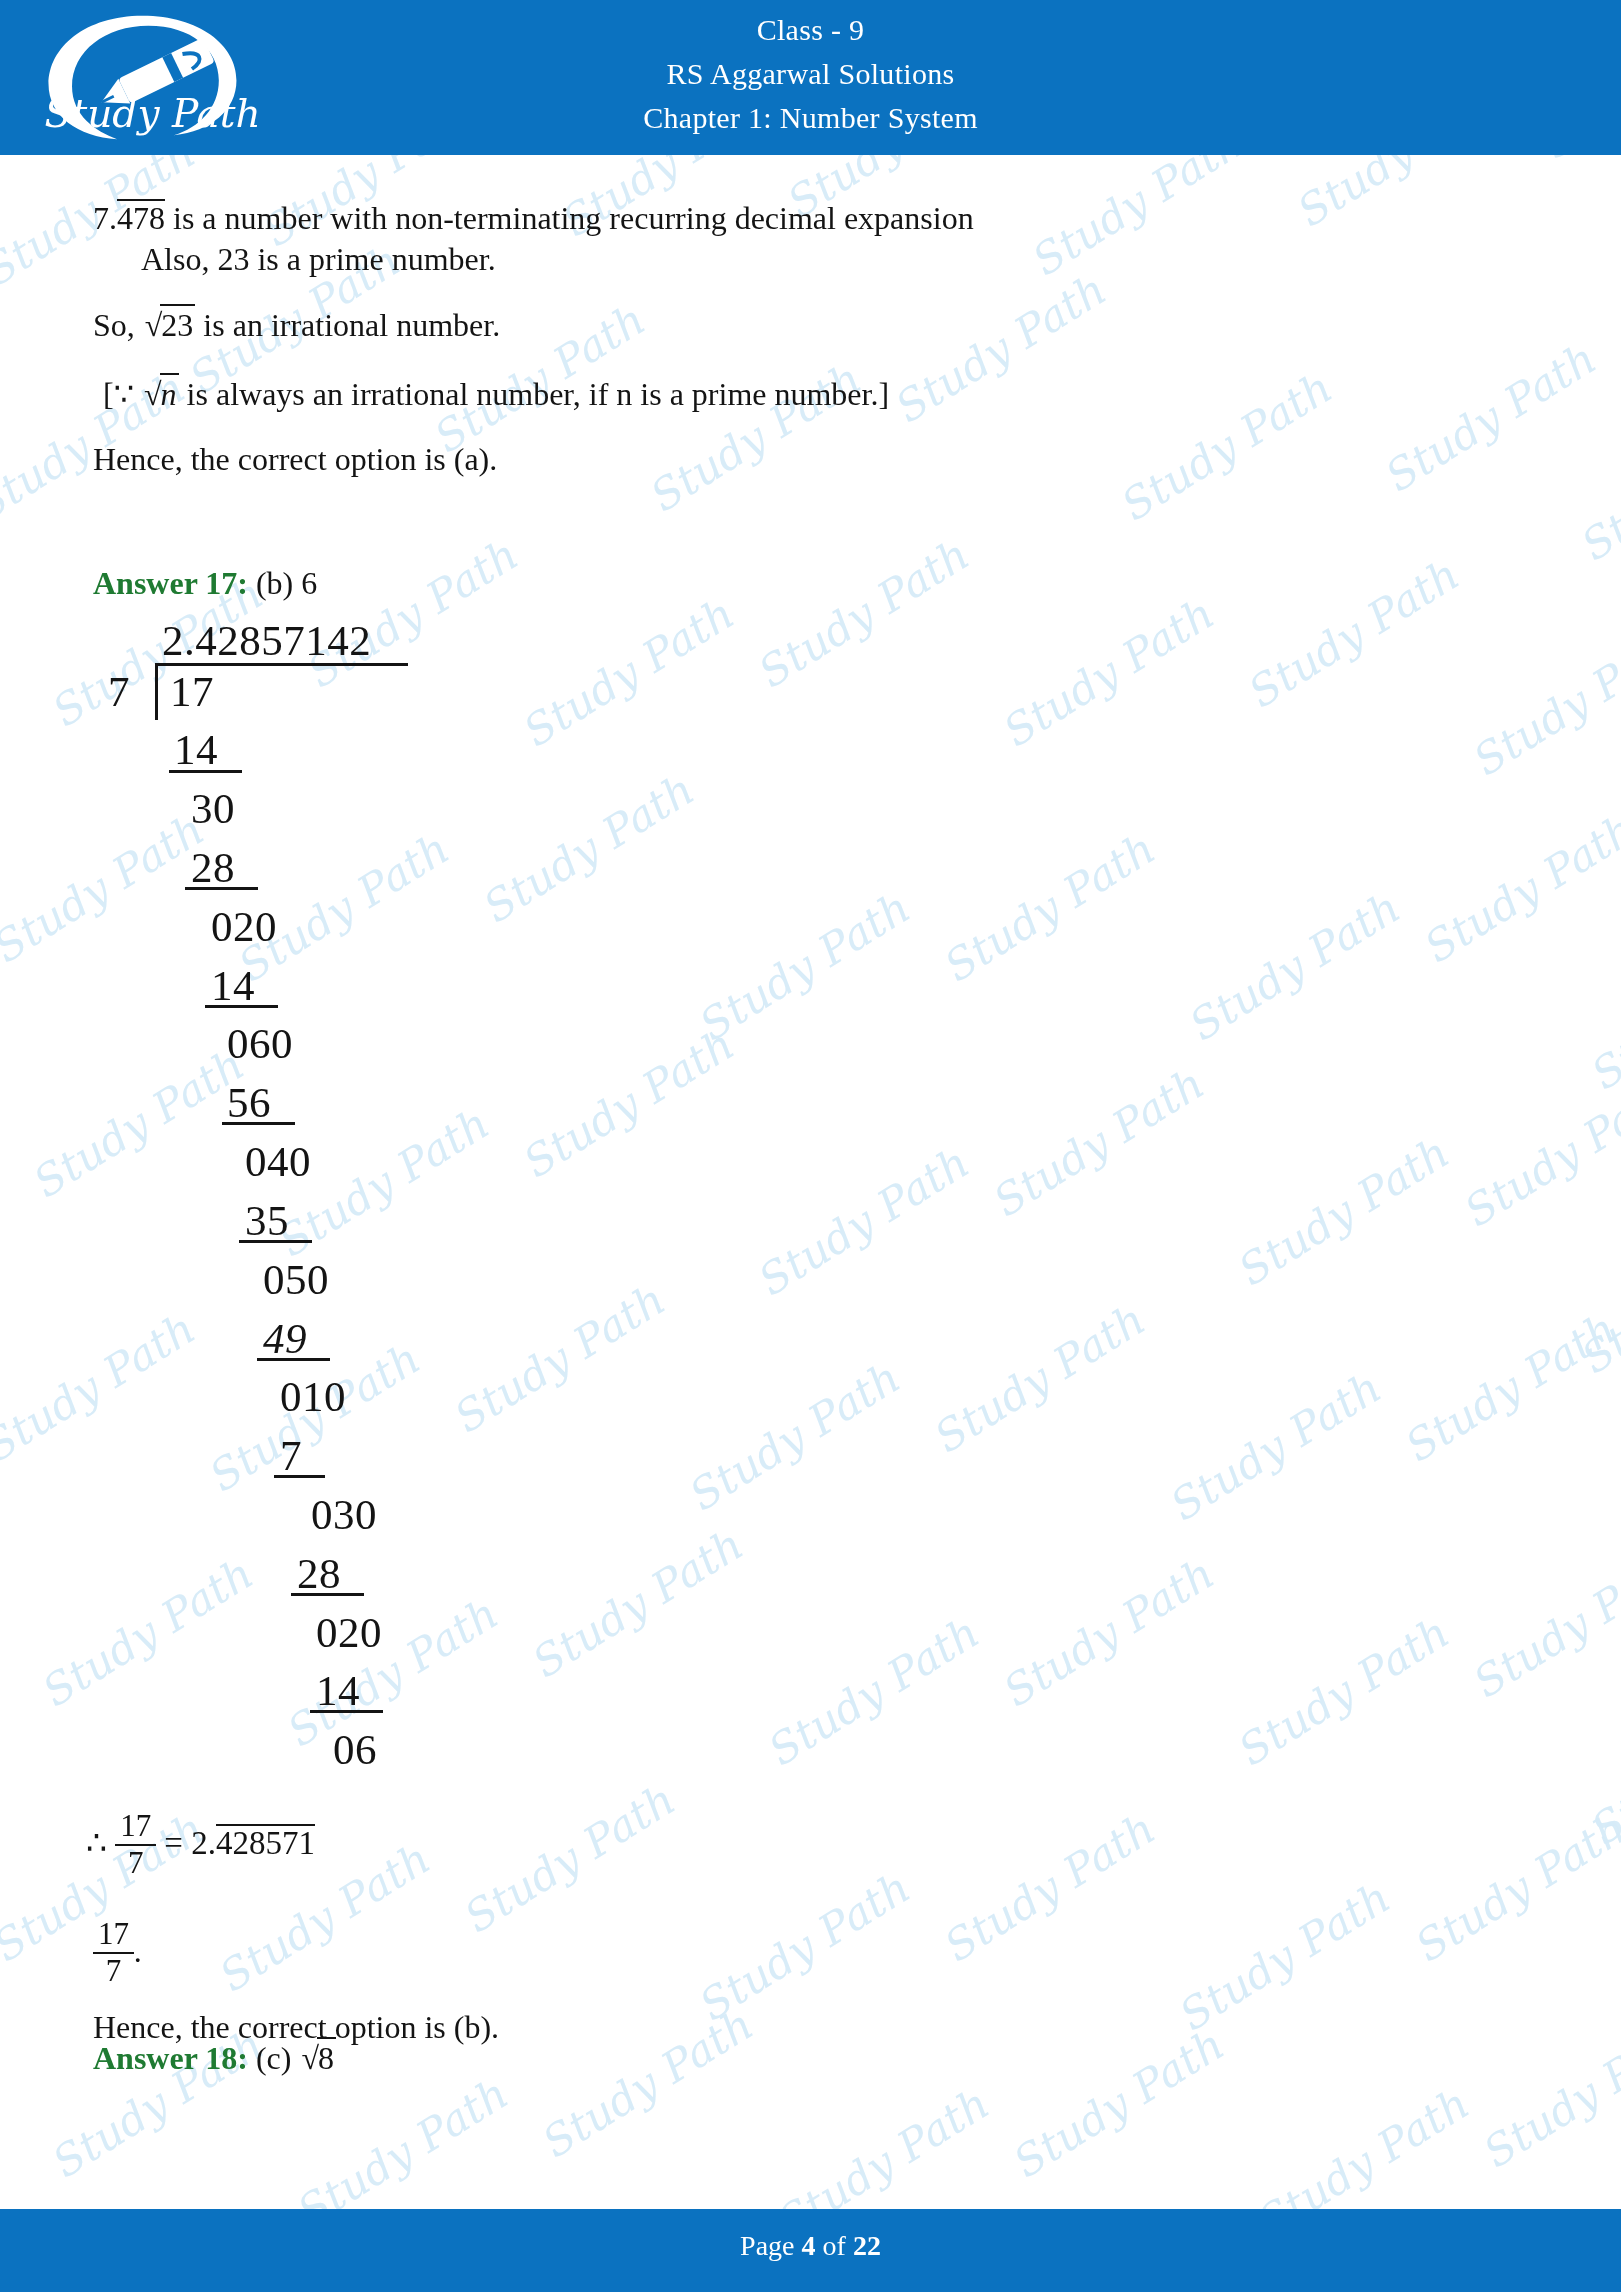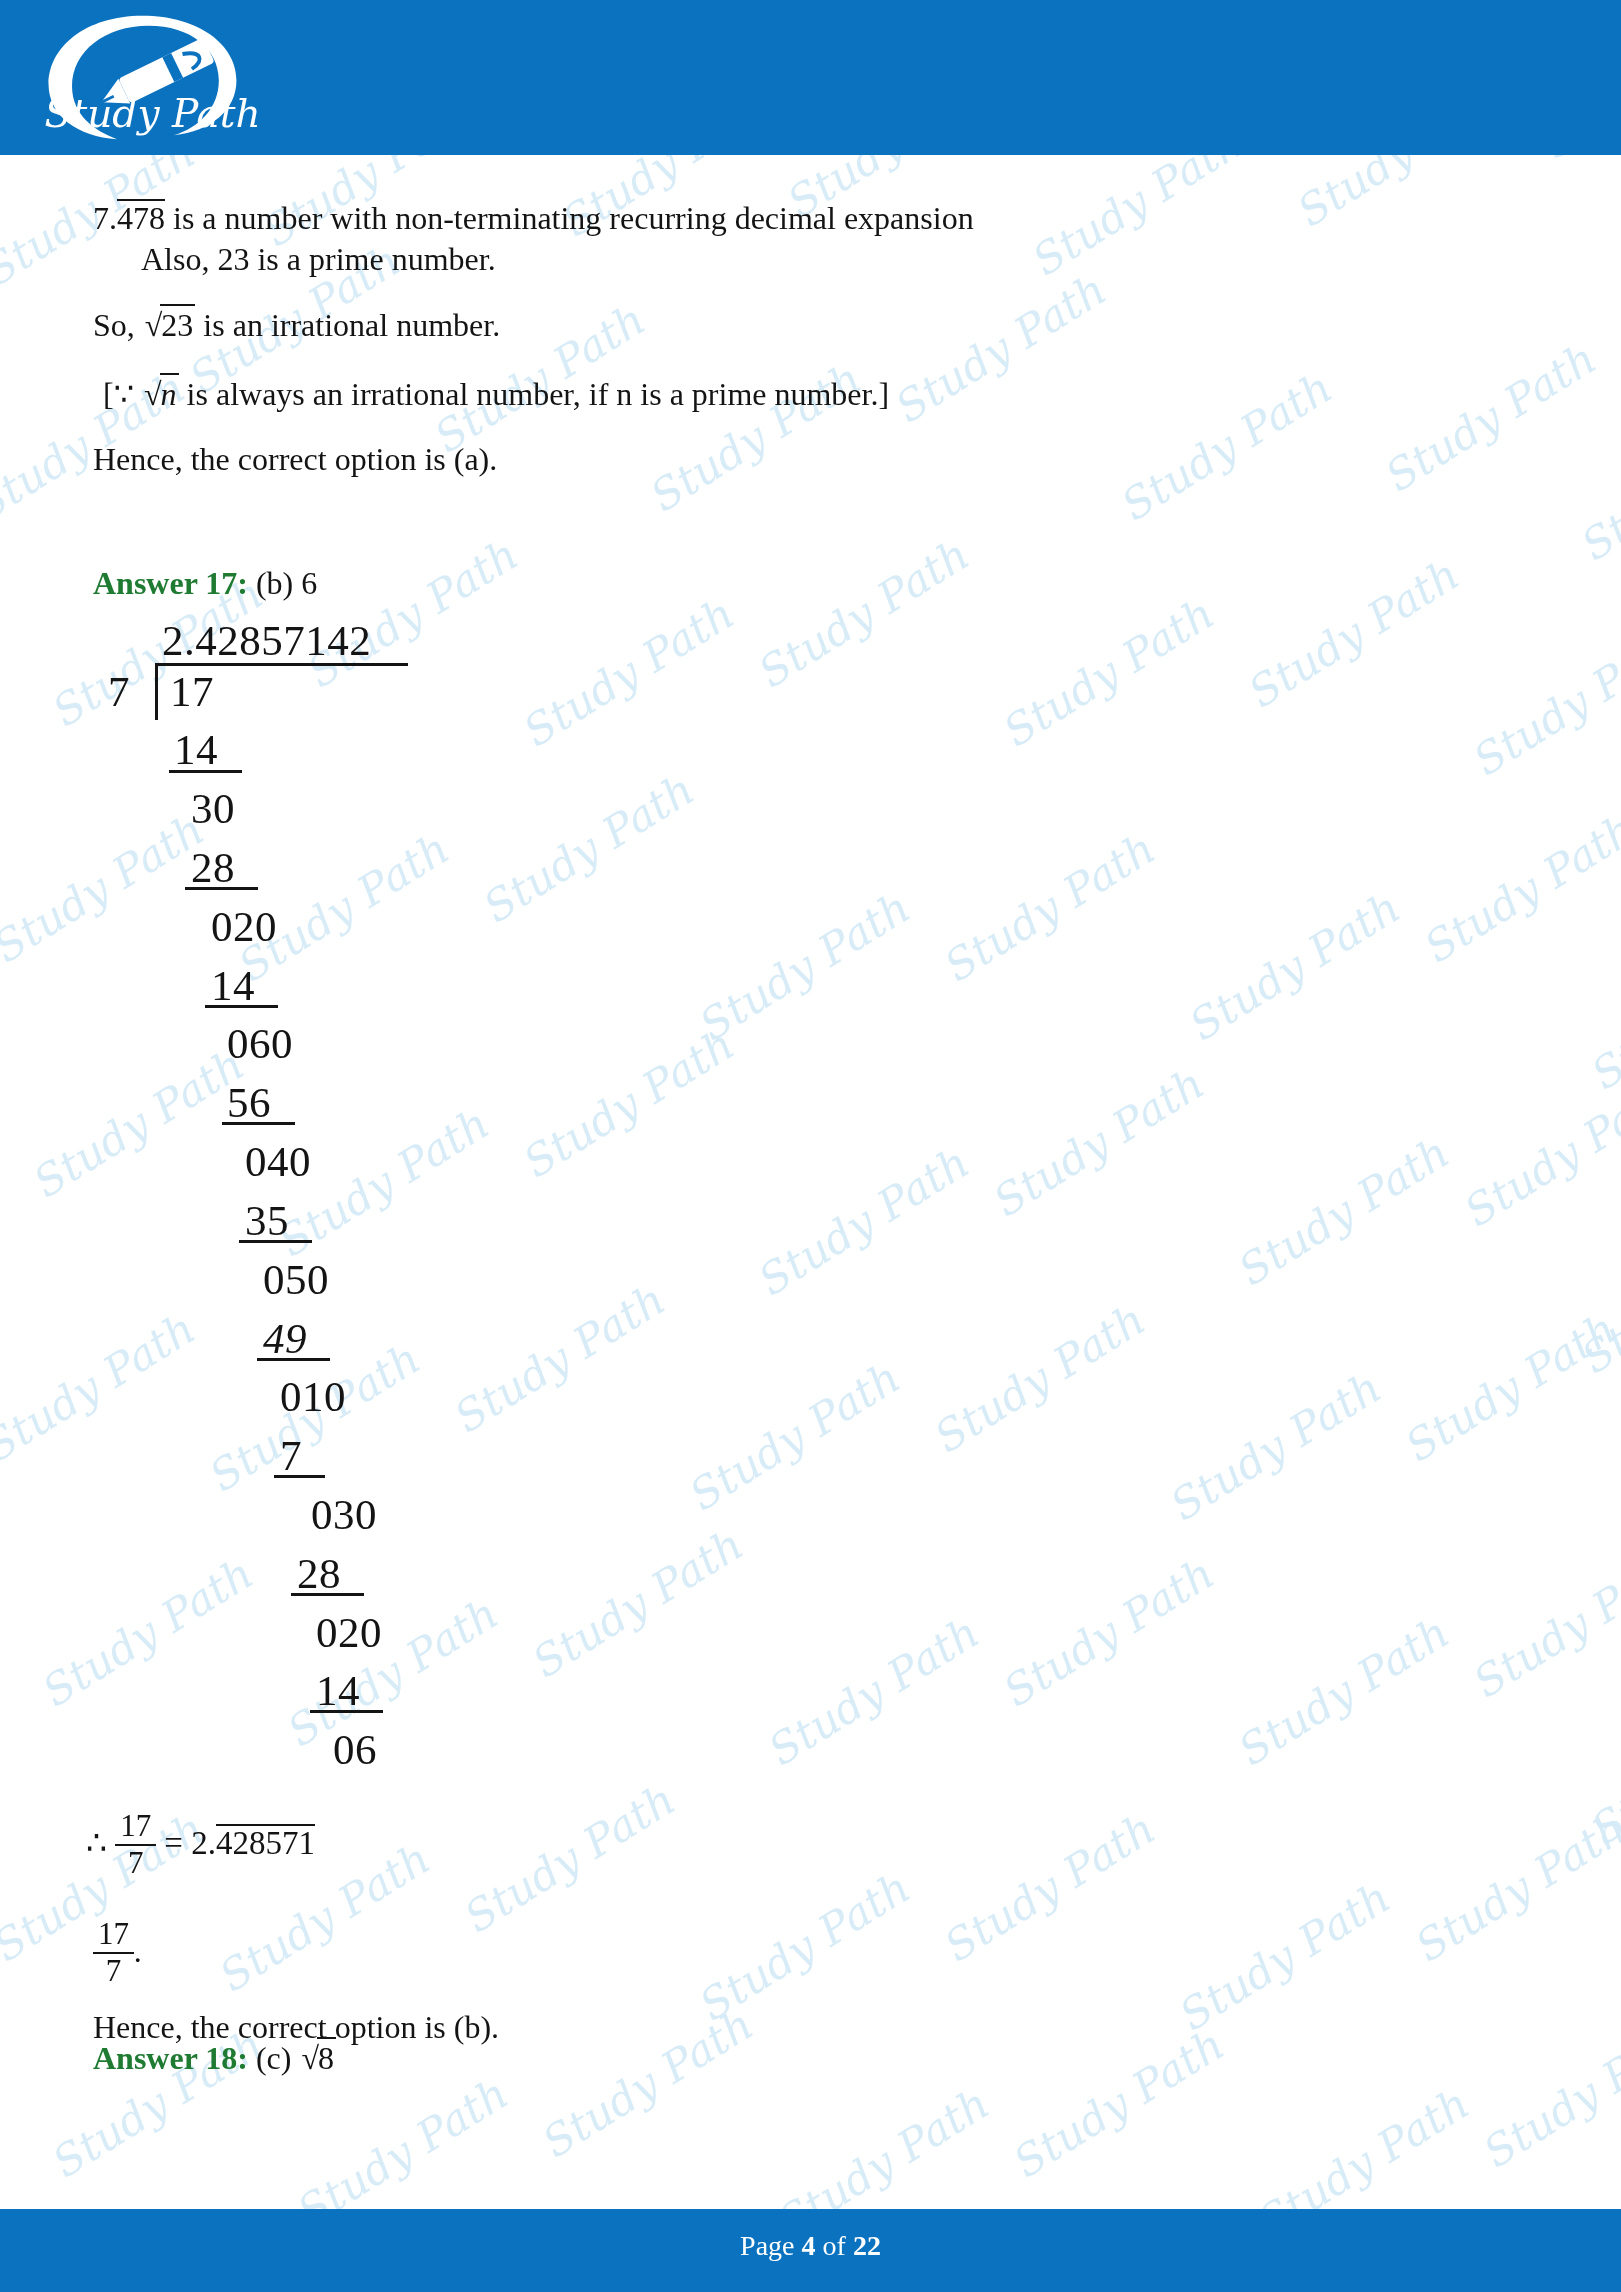--- a/index.html
+++ b/index.html
@@ -240,20 +240,25 @@
         <rect x="96" y="58" width="96" height="28" rx="4" fill="#ffffff"></rect>
         <rect x="146" y="58" width="10" height="28" fill="#0b72c0"></rect>
         <path d="M96 58 L70 72 L96 86 Z" fill="#ffffff"></path>
         <path d="M70 72 L84 72" stroke="#0b72c0" stroke-width="3"></path>
         <path d="M166 64 q14 4 14 10 q0 6 -12 8" stroke="#0b72c0" stroke-width="4" fill="none"></path>
       </g>
 
       <text x="18" y="124" font-family="DejaVu Serif, serif" font-style="italic" font-size="40" fill="#ffffff">Study Path</text>
     </svg>
   </div>
+  <div class="header-titles">
+    <div>Class - 9</div>
+    <div>RS Aggarwal Solutions</div>
+    <div>Chapter 1: Number System</div>
+  </div>
 </div>
 
 <div class="content">
 
   <div class="line" style="left:93px; top:15.7px;margin-top:28px;">
     <span>7.</span><span class="ovl">478</span><span> is a number with non-terminating recurring decimal expansion</span>
   </div>
 
   <div class="line" style="left:93px; top:86px;margin-left:48px;">Also, 23 is a prime number.</div>
 

